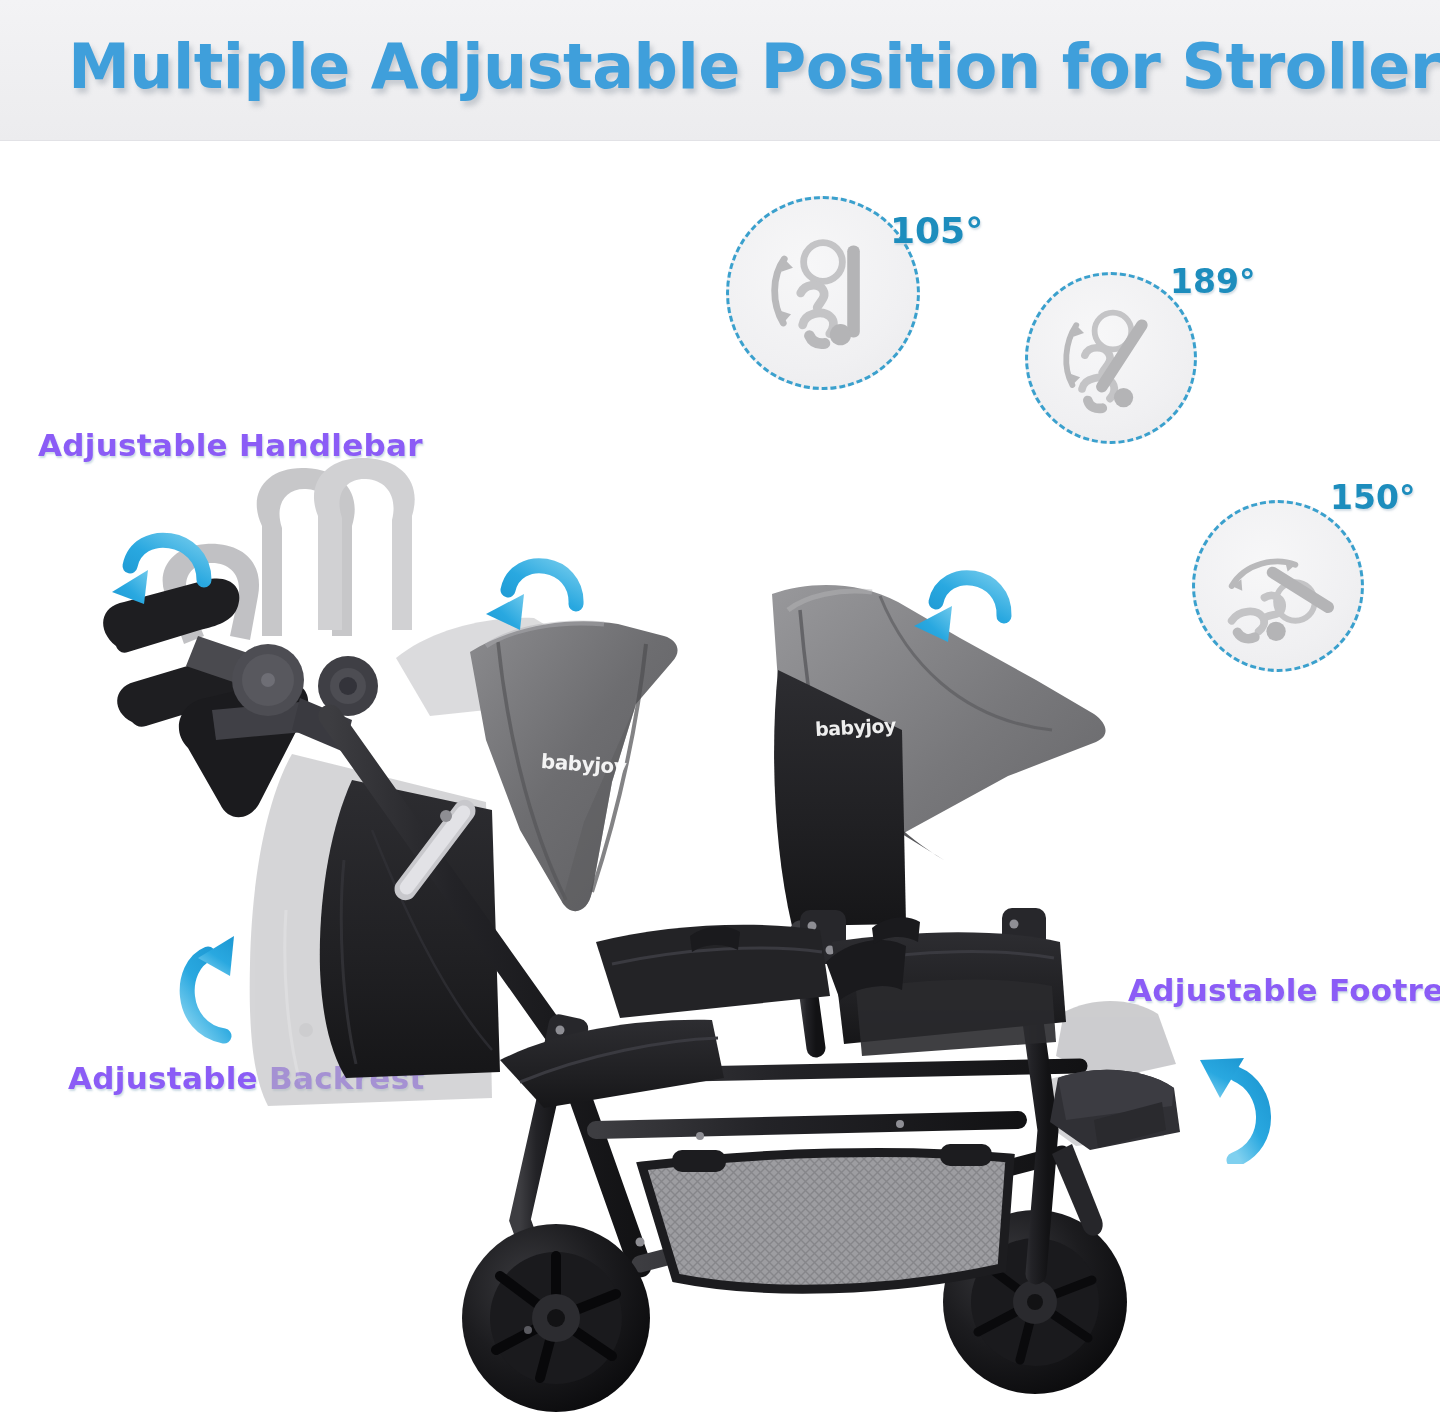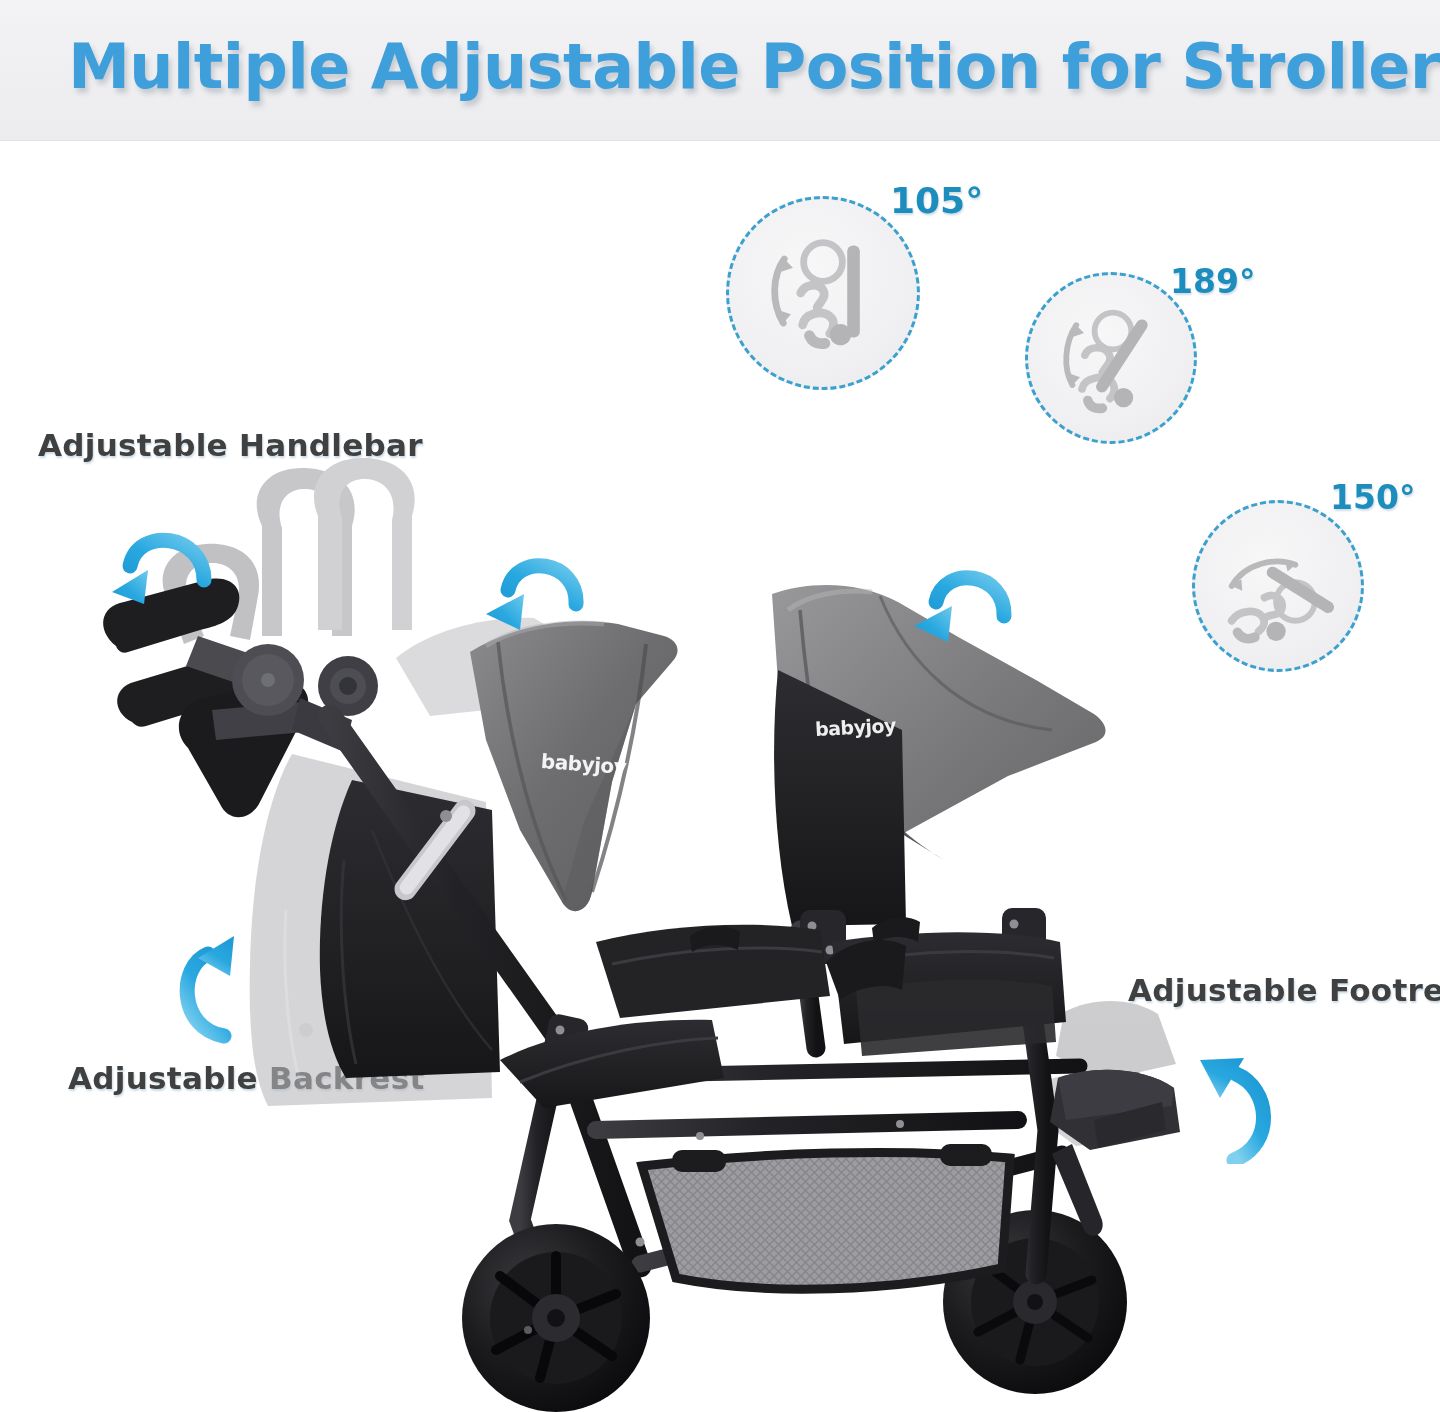--- a/index.html
+++ b/index.html
@@ -38,21 +38,21 @@
     text-shadow: 3px 5px 5px rgba(150,160,170,0.45);
     white-space: nowrap;
   }
 
   
   .feat-label {
     position: absolute;
     font-family: "DejaVu Sans", sans-serif;
     font-size: 31px;
     font-weight: bold;
-    color: #404040;
+    color: #8b5cf6;
     white-space: nowrap;
     text-shadow: 1px 2px 2px rgba(160,190,205,0.55);
     letter-spacing: 0.3px;
   }
   #label-handlebar { left: 38px;   top: 427px; }
   #label-canopy    { left: 608px;  top: 492px; }
   #label-backrest  { left: 68px;   top: 1060px; }
   #label-footrest  { left: 1128px; top: 972px; }
 
   
@@ -64,21 +64,21 @@
   }
   .badge-num {
     position: absolute;
     font-family: "DejaVu Sans", sans-serif;
     font-weight: bold;
     color: #1d8dbd;
     white-space: nowrap;
     text-shadow: 1px 2px 2px rgba(170,190,205,0.5);
   }
   #badge-105 { left: 726px;  top: 196px; width: 194px; height: 194px; }
-  #num-105   { left: 890px;  top: 180px; font-size: 36px; }
+  #num-105   { left: 890px;  top: 210px; font-size: 36px; }
   #badge-135 { left: 1025px; top: 272px; width: 172px; height: 172px; }
   #num-135   { left: 1170px; top: 262px; font-size: 33px; }
   #badge-170 { left: 1192px; top: 500px; width: 172px; height: 172px; }
   #num-170   { left: 1330px; top: 478px; font-size: 33px; }
 
   .badge svg { position:absolute; left:0; top:0; width:100%; height:100%; }
 
   
   #stroller-stage {
     position: absolute; left: 0; top: 430px;

